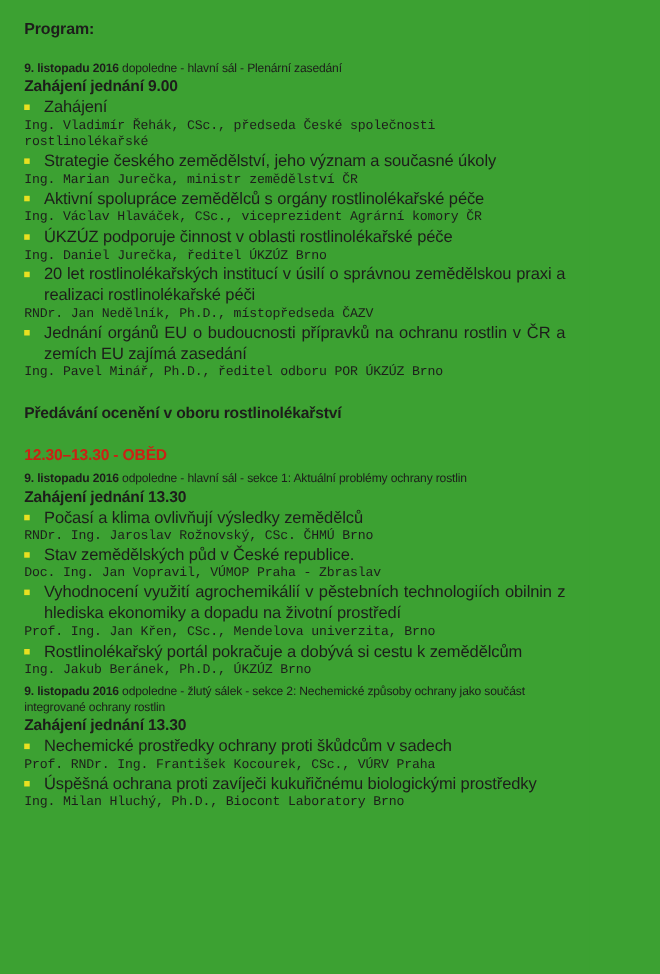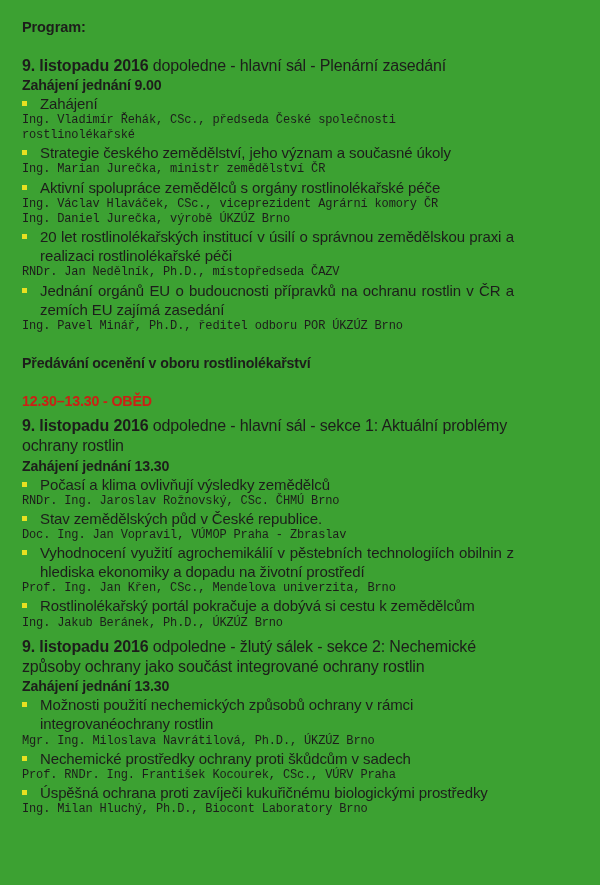--- a/index.html
+++ b/index.html
@@ -29,21 +29,21 @@
     margin: 0 0 18px 0;
     letter-spacing: -0.1px;
   }
   .session {
     margin: 0 0 0 0;
   }
   .session + .session {
     margin-top: 6px;
   }
   .session-head {
-    font-size: 16px;
+    font-size: 11px;
     line-height: 1.27;
     margin: 0;
     letter-spacing: -0.15px;
   }
   .session-head .date {
     font-weight: bold;
   }
   .session-start {
     font-size: 14.2px;
     font-weight: bold;
@@ -123,21 +123,22 @@
           </li>
           <li class="entry">
             <p class="entry-topic nojust"><span class="bullet"></span><span>Strategie českého zemědělství, jeho význam a současné úkoly</span></p>
             <p class="entry-speaker">Ing. Marian Jurečka, ministr zemědělství ČR</p>
           </li>
           <li class="entry">
             <p class="entry-topic nojust"><span class="bullet"></span><span>Aktivní spolupráce zemědělců s orgány rostlinolékařské péče</span></p>
             <p class="entry-speaker">Ing. Václav Hlaváček, CSc., viceprezident Agrární komory ČR</p>
           </li>
           <li class="entry">
-            <p class="entry-speaker">Ing. Daniel Jurečka, výrobě ÚKZÚZ Brno</p>
+            <p class="entry-topic nojust"><span class="bullet"></span><span>ÚKZÚZ podporuje činnost v oblasti rostlinolékařské péče</span></p>
+            <p class="entry-speaker">Ing. Daniel Jurečka, ředitel ÚKZÚZ Brno</p>
           </li>
           <li class="entry">
             <p class="entry-topic"><span class="bullet"></span><span>20 let rostlinolékařských institucí v úsilí o správnou zemědělskou praxi a realizaci rostlinolékařské péči</span></p>
             <p class="entry-speaker">RNDr. Jan Nedělník, Ph.D., místopředseda ČAZV</p>
           </li>
           <li class="entry">
             <p class="entry-topic"><span class="bullet"></span><span>Jednání orgánů EU o budoucnosti přípravků na ochranu rostlin v ČR a zemích EU zajímá zasedání</span></p>
             <p class="entry-speaker">Ing. Pavel Minář, Ph.D., ředitel odboru POR ÚKZÚZ Brno</p>
           </li>
         </ul>
@@ -164,24 +165,20 @@
             <p class="entry-topic nojust"><span class="bullet"></span><span>Rostlinolékařský portál pokračuje a dobývá si cestu k zemědělcům</span></p>
             <p class="entry-speaker">Ing. Jakub Beránek, Ph.D., ÚKZÚZ Brno</p>
           </li>
         </ul>
       </div>
       <div class="session">
         <p class="session-head"><span class="date">9. listopadu 2016</span><span class="details"> odpoledne - žlutý sálek - sekce 2: Nechemické způsoby ochrany jako součást integrované ochrany rostlin</span></p>
         <p class="session-start">Zahájení jednání 13.30</p>
         <ul class="entries">
           <li class="entry">
-            <p class="entry-topic nojust"><span class="bullet"></span><span>Možnosti použití nechemických způsobů ochrany v rámci integrovanéochrany rostlin</span></p>
-            <p class="entry-speaker">Mgr. Ing. Miloslava Navrátilová, Ph.D., ÚKZÚZ Brno</p>
-          </li>
-          <li class="entry">
             <p class="entry-topic nojust"><span class="bullet"></span><span>Nechemické prostředky ochrany proti škůdcům v sadech</span></p>
             <p class="entry-speaker">Prof. RNDr. Ing. František Kocourek, CSc., VÚRV Praha</p>
           </li>
           <li class="entry">
             <p class="entry-topic nojust"><span class="bullet"></span><span>Úspěšná ochrana proti zavíječi kukuřičnému biologickými prostředky</span></p>
             <p class="entry-speaker">Ing. Milan Hluchý, Ph.D., Biocont Laboratory Brno</p>
           </li>
         </ul>
       </div>
     </div>

